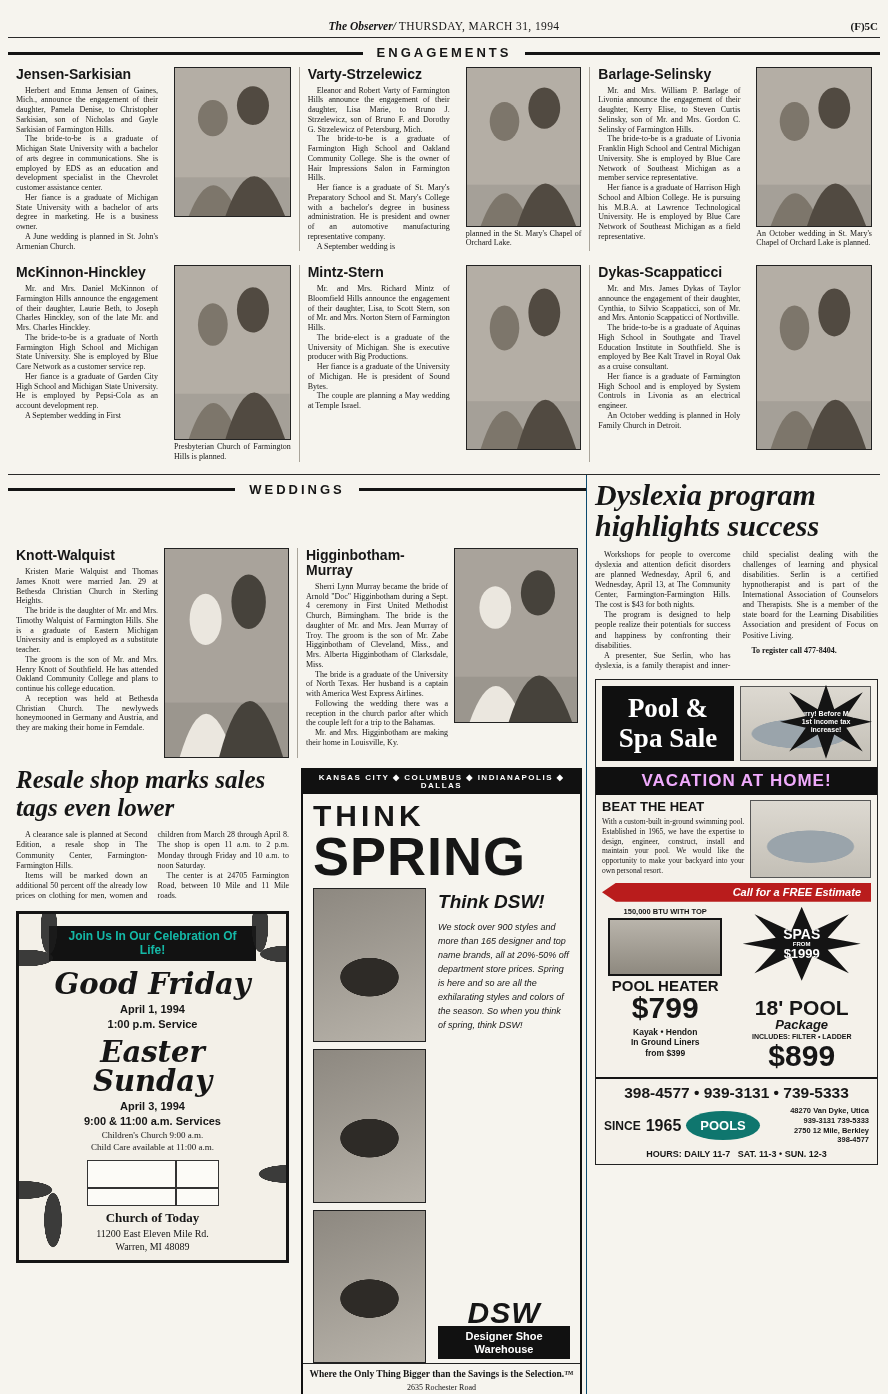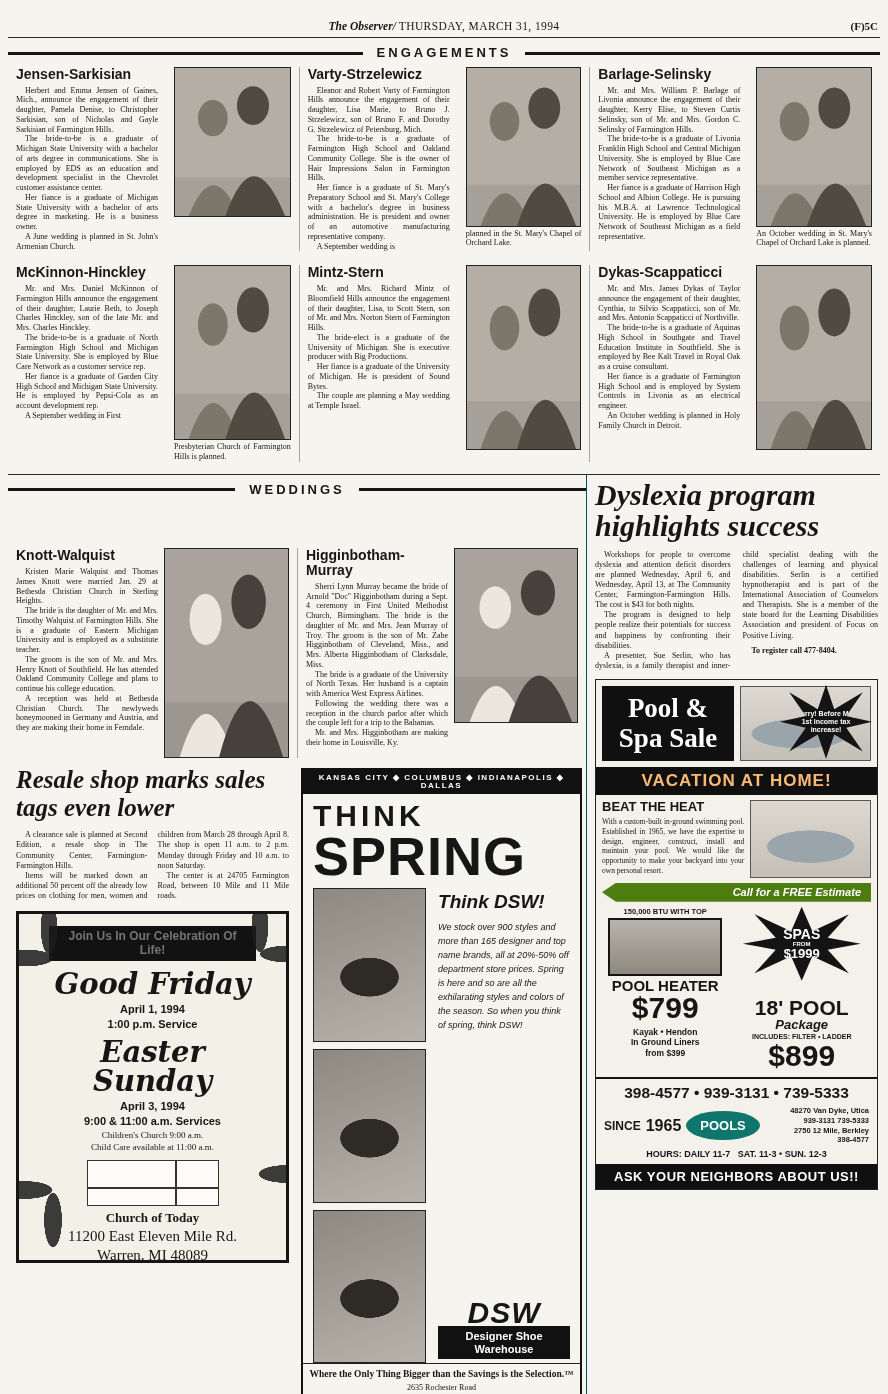--- a/index.html
+++ b/index.html
@@ -59,30 +59,30 @@
             text-align:center; background:#f3f0e8; overflow:hidden; }
   .church::before { content:""; position:absolute; inset:0; pointer-events:none; opacity:.85; background:
      radial-gradient(ellipse 44px 14px at 8px 44px,  #1c1c1c 58%, transparent 60%),
      radial-gradient(ellipse 14px 44px at 30px 14px, #1c1c1c 58%, transparent 60%),
      radial-gradient(ellipse 44px 14px at 100% 40px, #1c1c1c 58%, transparent 60%),
      radial-gradient(ellipse 14px 44px at calc(100% - 26px) 12px, #1c1c1c 58%, transparent 60%),
      radial-gradient(ellipse 46px 15px at 6px calc(100% - 70px), #1c1c1c 58%, transparent 60%),
      radial-gradient(ellipse 15px 46px at 34px calc(100% - 40px), #1c1c1c 58%, transparent 60%),
      radial-gradient(ellipse 46px 15px at 100% calc(100% - 86px), #1c1c1c 58%, transparent 60%);
   }
-  .church-hdr { background:#121212; color:#737373; font:700 12px/1.2 "Liberation Sans", sans-serif;
+  .church-hdr { background:#121212; color:#14b8a6; font:700 12px/1.2 "Liberation Sans", sans-serif;
                 display:inline-block; padding:3px 10px; margin-bottom:2px; }
   .script { font:italic 700 29px/1 "DejaVu Serif", serif; margin:7px 0 3px; }
   .ev  { font:700 11px/1.35 "Liberation Sans", sans-serif; }
   .note { font-size:9px; line-height:1.35; }
   .church-map { width:132px; height:46px; margin:7px auto 4px; border:1px solid #333; background:
      linear-gradient(#333,#333) 0 62%/100% 2px no-repeat,
      linear-gradient(#333,#333) 68% 0/2px 100% no-repeat, #fcfbf7; }
   .church-name { font:700 13px/1.25 "Liberation Serif", serif; }
-  .church-sm { font-size:15px; line-height:1.3; }
+  .church-sm { font-size:10px; line-height:1.3; }
 
   
   .dsw { border:2px solid #111; margin-top:10px; height:664px; display:flex; flex-direction:column; background:#f6f4ee; }
   .dsw-cities { background:#111; color:#fff; font:700 8px/1 "Liberation Sans", sans-serif;
                 text-align:center; letter-spacing:1.5px; padding:4px 0; }
   .dsw-top { padding:8px 10px 0; }
   .think  { font:800 30px/0.95 "Liberation Sans", sans-serif; letter-spacing:4px; }
   .spring { font:800 54px/0.95 "Liberation Sans", sans-serif; letter-spacing:1px; }
   .dsw-main { flex:1; display:flex; gap:12px; padding:6px 10px 0; min-height:0; }
   .dsw-left { width:44%; display:flex; flex-direction:column; gap:7px; }
@@ -106,30 +106,30 @@
   .pool-top { display:flex; gap:6px; padding:6px; }
   .pool-title { background:#101010; color:#fff; width:132px; flex:none; text-align:center;
                 font:800 27px/1.1 "Liberation Serif", serif; padding:8px 4px; }
   .pool-scene { flex:1; position:relative; border:1px solid #555; background:
      radial-gradient(ellipse 64% 34% at 46% 64%, #9aa4ab 58%, transparent 60%),
      linear-gradient(#ddd9d1, #c3bfb6); }
   .burst { position:absolute; right:-2px; top:-2px; width:92px; height:74px; background:#141414; color:#fff;
            font:700 7px/1.15 "Liberation Sans", sans-serif; display:flex; align-items:center; justify-content:center;
            text-align:center; padding:12px;
            clip-path:polygon(50% 0%,59% 33%,90% 10%,72% 42%,100% 50%,72% 58%,90% 90%,59% 67%,50% 100%,41% 67%,10% 90%,28% 58%,0% 50%,28% 42%,10% 10%,41% 33%); }
-  .vacay { background:#101010; color:#fdba74; text-align:center; font:800 17px/1.15 "Liberation Sans", sans-serif;
+  .vacay { background:#101010; color:#f0abfc; text-align:center; font:800 17px/1.15 "Liberation Sans", sans-serif;
            letter-spacing:1px; padding:4px 0; }
   .pool-mid { display:flex; gap:6px; padding:5px 6px; }
   .beat { flex:1.2; }
   .beat h3 { font:800 13px/1.1 "Liberation Sans", sans-serif; margin-bottom:3px; }
   .beat p { font-size:7.5px; line-height:1.3; text-align:justify; }
   .pool-scene2 { flex:1; border:1px solid #555; min-height:78px; background:
      radial-gradient(ellipse 62% 36% at 50% 60%, #9aa4ab 58%, transparent 60%),
      linear-gradient(#ddd9d1, #c3bfb6); }
-  .free-est { background:#4d7c0f; color:#fff; font:italic 700 11px/1 "Liberation Sans", sans-serif;
+  .free-est { background:#b91c1c; color:#fff; font:italic 700 11px/1 "Liberation Sans", sans-serif;
               padding:4px 10px; margin:0 6px; text-align:right;
               clip-path:polygon(0 50%, 14px 0, 100% 0, 100% 100%, 14px 100%); }
   .offers { display:flex; gap:4px; padding:5px 6px 2px; }
   .off-l { width:47%; text-align:center; }
   .btu { font:700 7.5px/1.2 "Liberation Sans", sans-serif; }
   .heater-box { border:2px solid #141414; height:58px; margin:2px 6px; background:
      linear-gradient(#b9b4ab, #8e897f); }
   .heater-name { font:800 15px/1 "Liberation Sans", sans-serif; }
   .big-price { font:800 30px/1 "Liberation Sans", sans-serif; }
   .kayak { font:700 8.5px/1.25 "Liberation Sans", sans-serif; margin-top:4px; }
@@ -473,18 +473,17 @@
             <div>939-3131  739-5333</div>
             <div>2750 12 Mile, Berkley</div>
             <div>398-4577</div>
           </div>
         </div>
         <div class="pool-hours">
           <span>HOURS: DAILY 11-7</span>
           &nbsp;
           <span>SAT. 11-3 • SUN. 12-3</span>
         </div>
-        <div class="ask-bar">ASK YOUR NEIGHBORS ABOUT US!!</div>
       </div>
 
     </div>
   </div>
 </div>
 
 </body></html>

